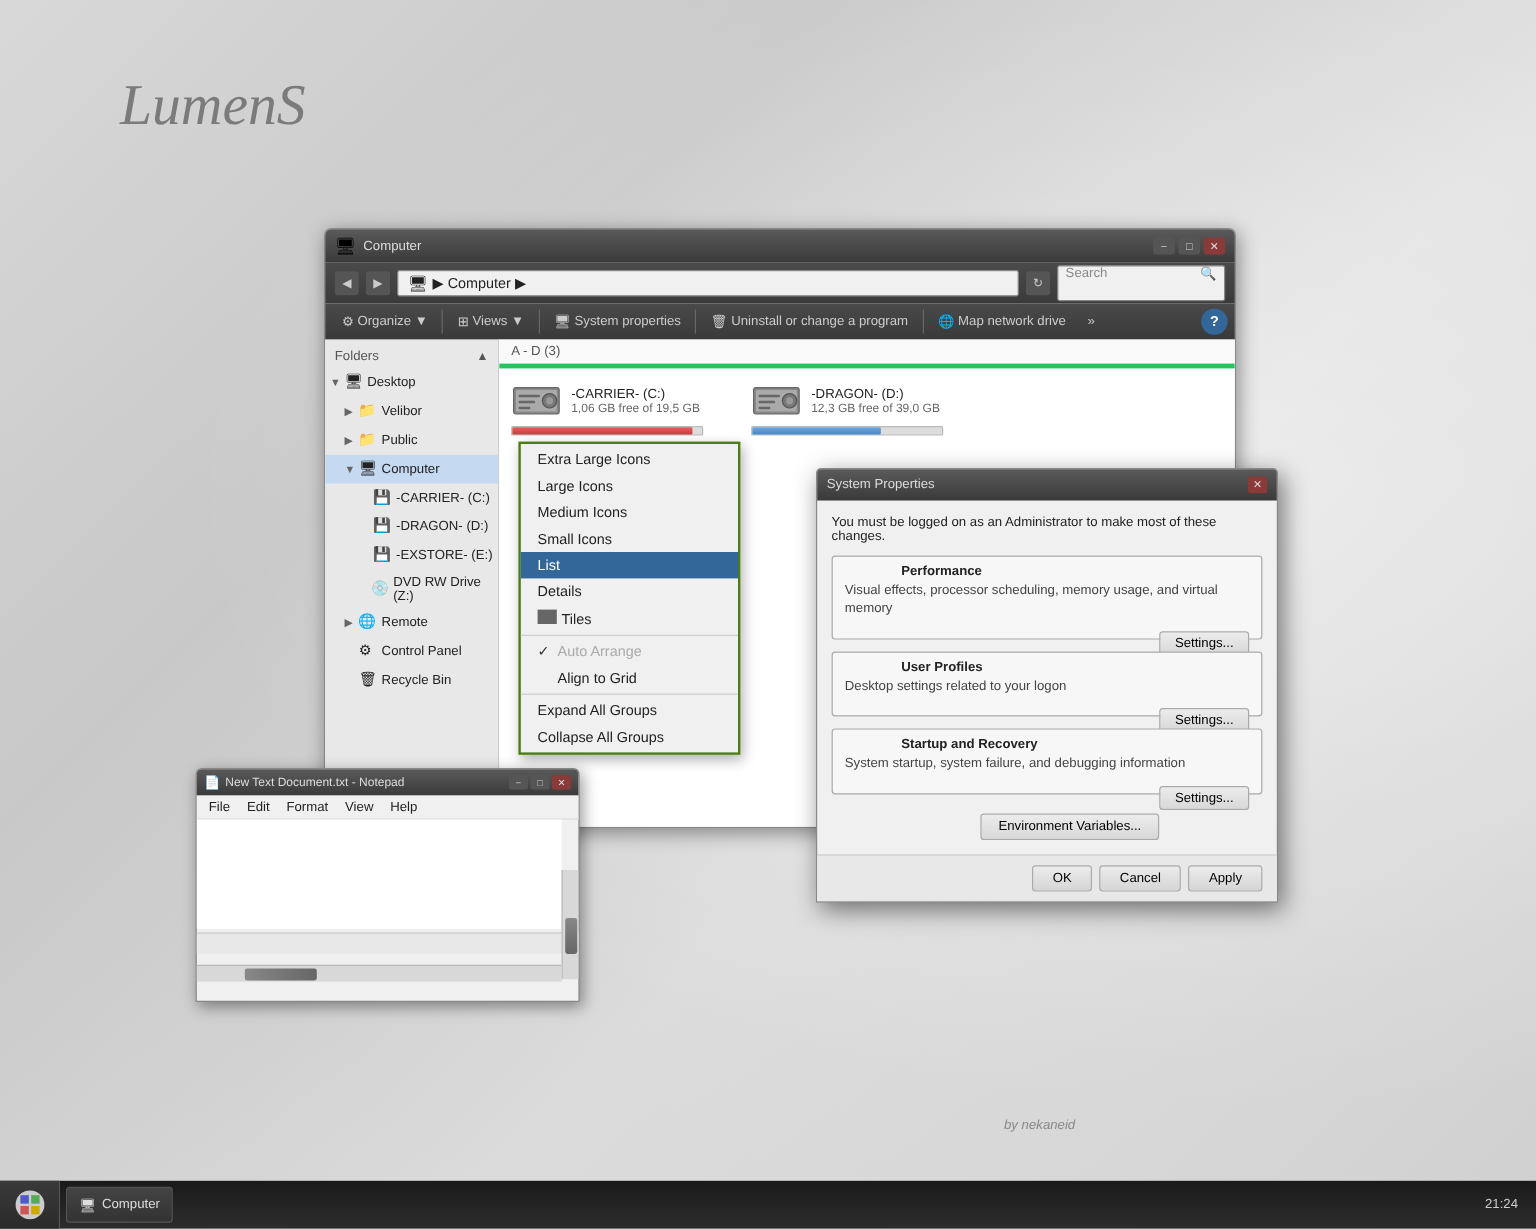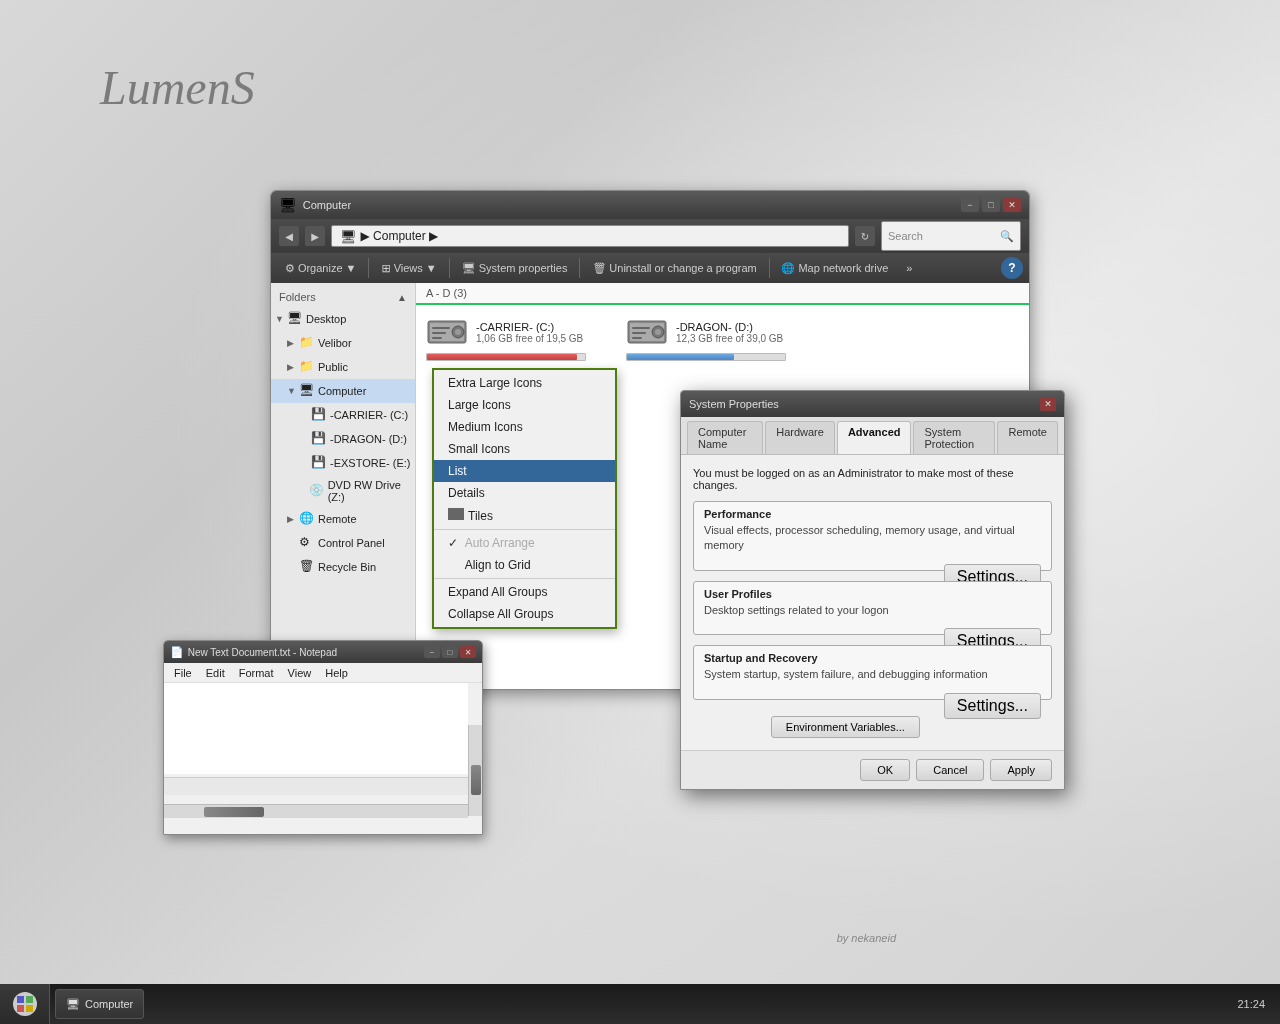--- a/index.html
+++ b/index.html
@@ -180,21 +180,20 @@
       font-size: 12px;
       color: #222;
     }
     .search-box {
       width: 140px;
       height: 30px;
       background: #f0f0f0;
       border: 1px solid #888;
       border-radius: 2px;
       display: flex;
-      align-items: center;
       padding: 0 6px;
       color: #888;
       font-size: 11px;
       gap: 4px;
     }
 
     
     .toolbar {
       height: 30px;
       background: linear-gradient(to bottom, #4a4a4a, #393939);
@@ -290,21 +289,21 @@
     .col-header:first-child { width: 200px; }
     .col-header:nth-child(2) { width: 120px; }
     .col-header:nth-child(3) { width: 100px; }
     .col-header:nth-child(4) { width: 100px; }
 
     .content-section-label {
       padding: 4px 10px;
       font-size: 11px;
       color: #555;
       background: #f9f9f9;
-      border-bottom: 2px solid #22c55e;
+      border-bottom: 4px solid #22c55e;
     }
 
     
     .drives-area {
       padding: 10px;
       display: flex;
       gap: 20px;
     }
     .drive-item {
       display: flex;
@@ -437,36 +436,36 @@
       padding: 6px 10px 10px;
       margin-bottom: 10px;
       background: #f7f7f7;
       position: relative;
     }
     .section-title {
       font-size: 11px;
       font-weight: bold;
       color: #222;
       margin-bottom: 3px;
+      margin-left: 47px;
     }
     .section-desc {
       font-size: 11px;
       color: #444;
       line-height: 1.4;
     }
     .section-btn {
       float: right;
       margin-top: 4px;
       padding: 3px 12px;
       background: linear-gradient(to bottom, #ececec, #d8d8d8);
       border: 1px solid #aaa;
       border-radius: 3px;
-      font-size: 16px;
-      cursor: pointer;
-      margin-left: 24px;
+      font-size: 11px;
+      cursor: pointer;
     }
     .dialog-footer {
       padding: 8px 12px;
       display: flex;
       justify-content: flex-end;
       gap: 6px;
       border-top: 1px solid #ccc;
       background: #e8e8e8;
     }
     .dialog-btn {
@@ -806,27 +805,20 @@
   <div class="ctx-item">Expand All Groups</div>
   <div class="ctx-item">Collapse All Groups</div>
 </div>
 
 <div class="sys-props">
   <div class="dialog-titlebar">
     <span class="dialog-title-text">System Properties</span>
     <div class="dialog-close-btn">✕</div>
   </div>
 
-  <div class="tabs-row">
-    <div class="tab">Computer Name</div>
-    <div class="tab">Hardware</div>
-    <div class="tab active">Advanced</div>
-    <div class="tab">System Protection</div>
-    <div class="tab">Remote</div>
-  </div>
 
   <div class="dialog-body">
     <div class="dialog-note">You must be logged on as an Administrator to make most of these changes.</div>
 
     <div class="section-box">
       <div class="section-title">Performance</div>
       <div style="display:flex;justify-content:space-between;align-items:flex-start">
         <div class="section-desc">Visual effects, processor scheduling, memory usage, and virtual memory</div>
       </div>
       <div style="text-align:right;margin-top:6px">

